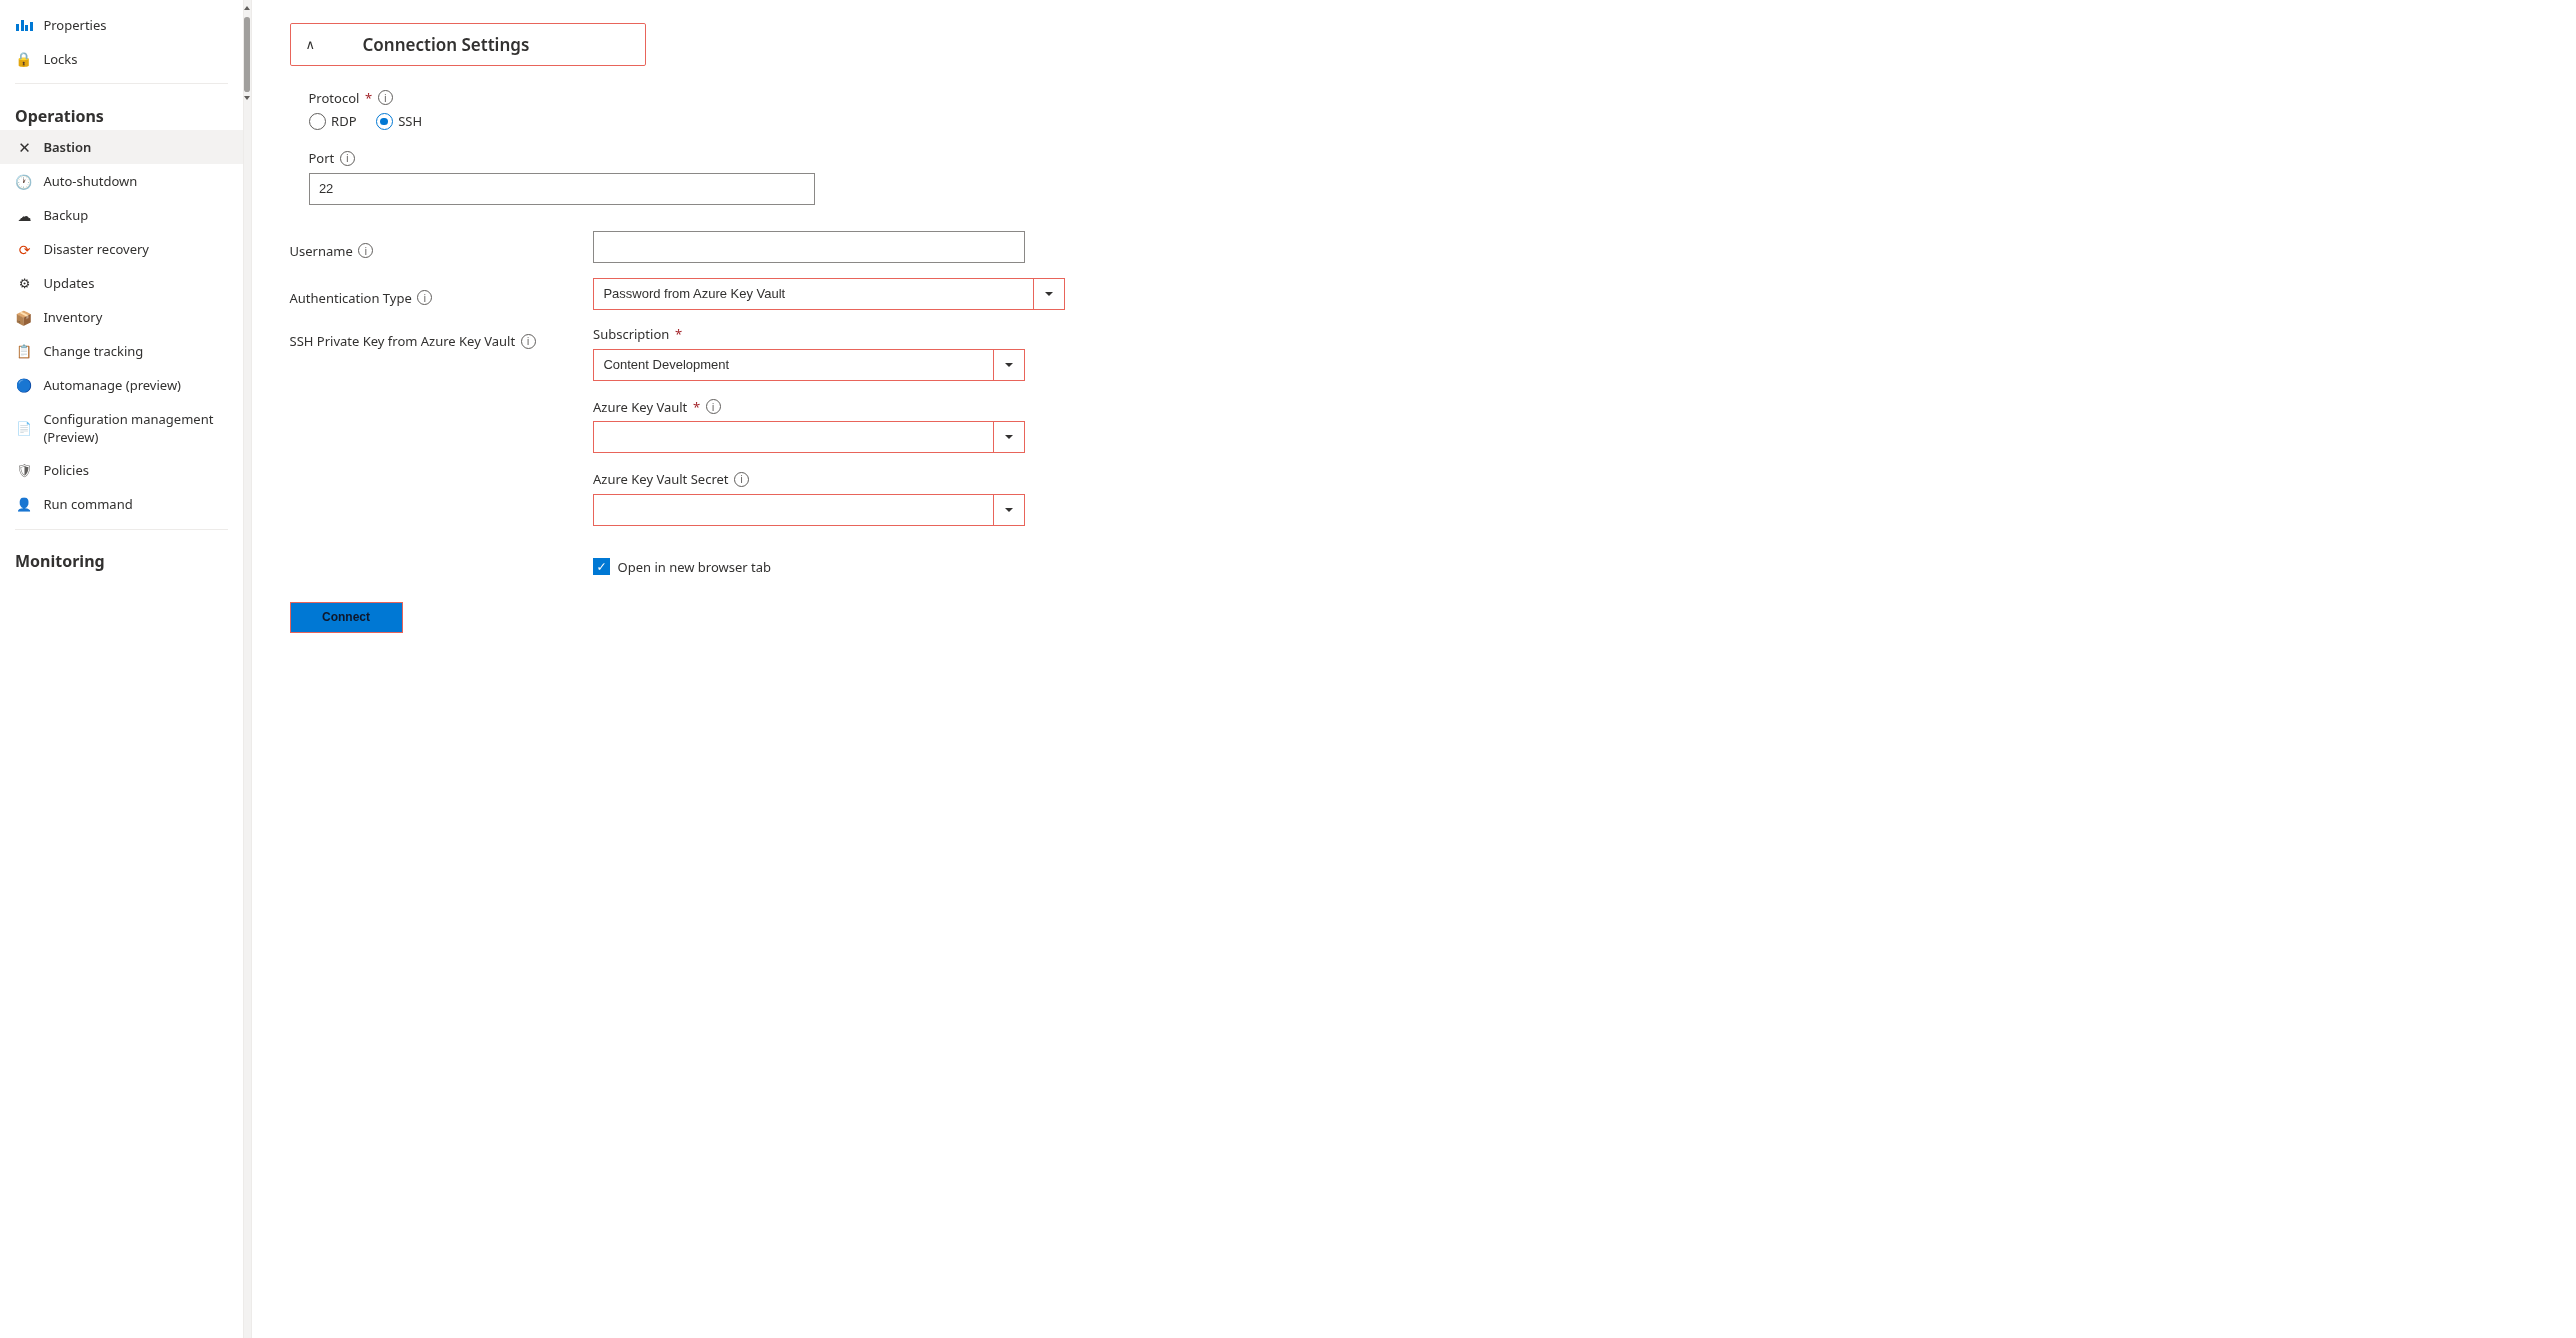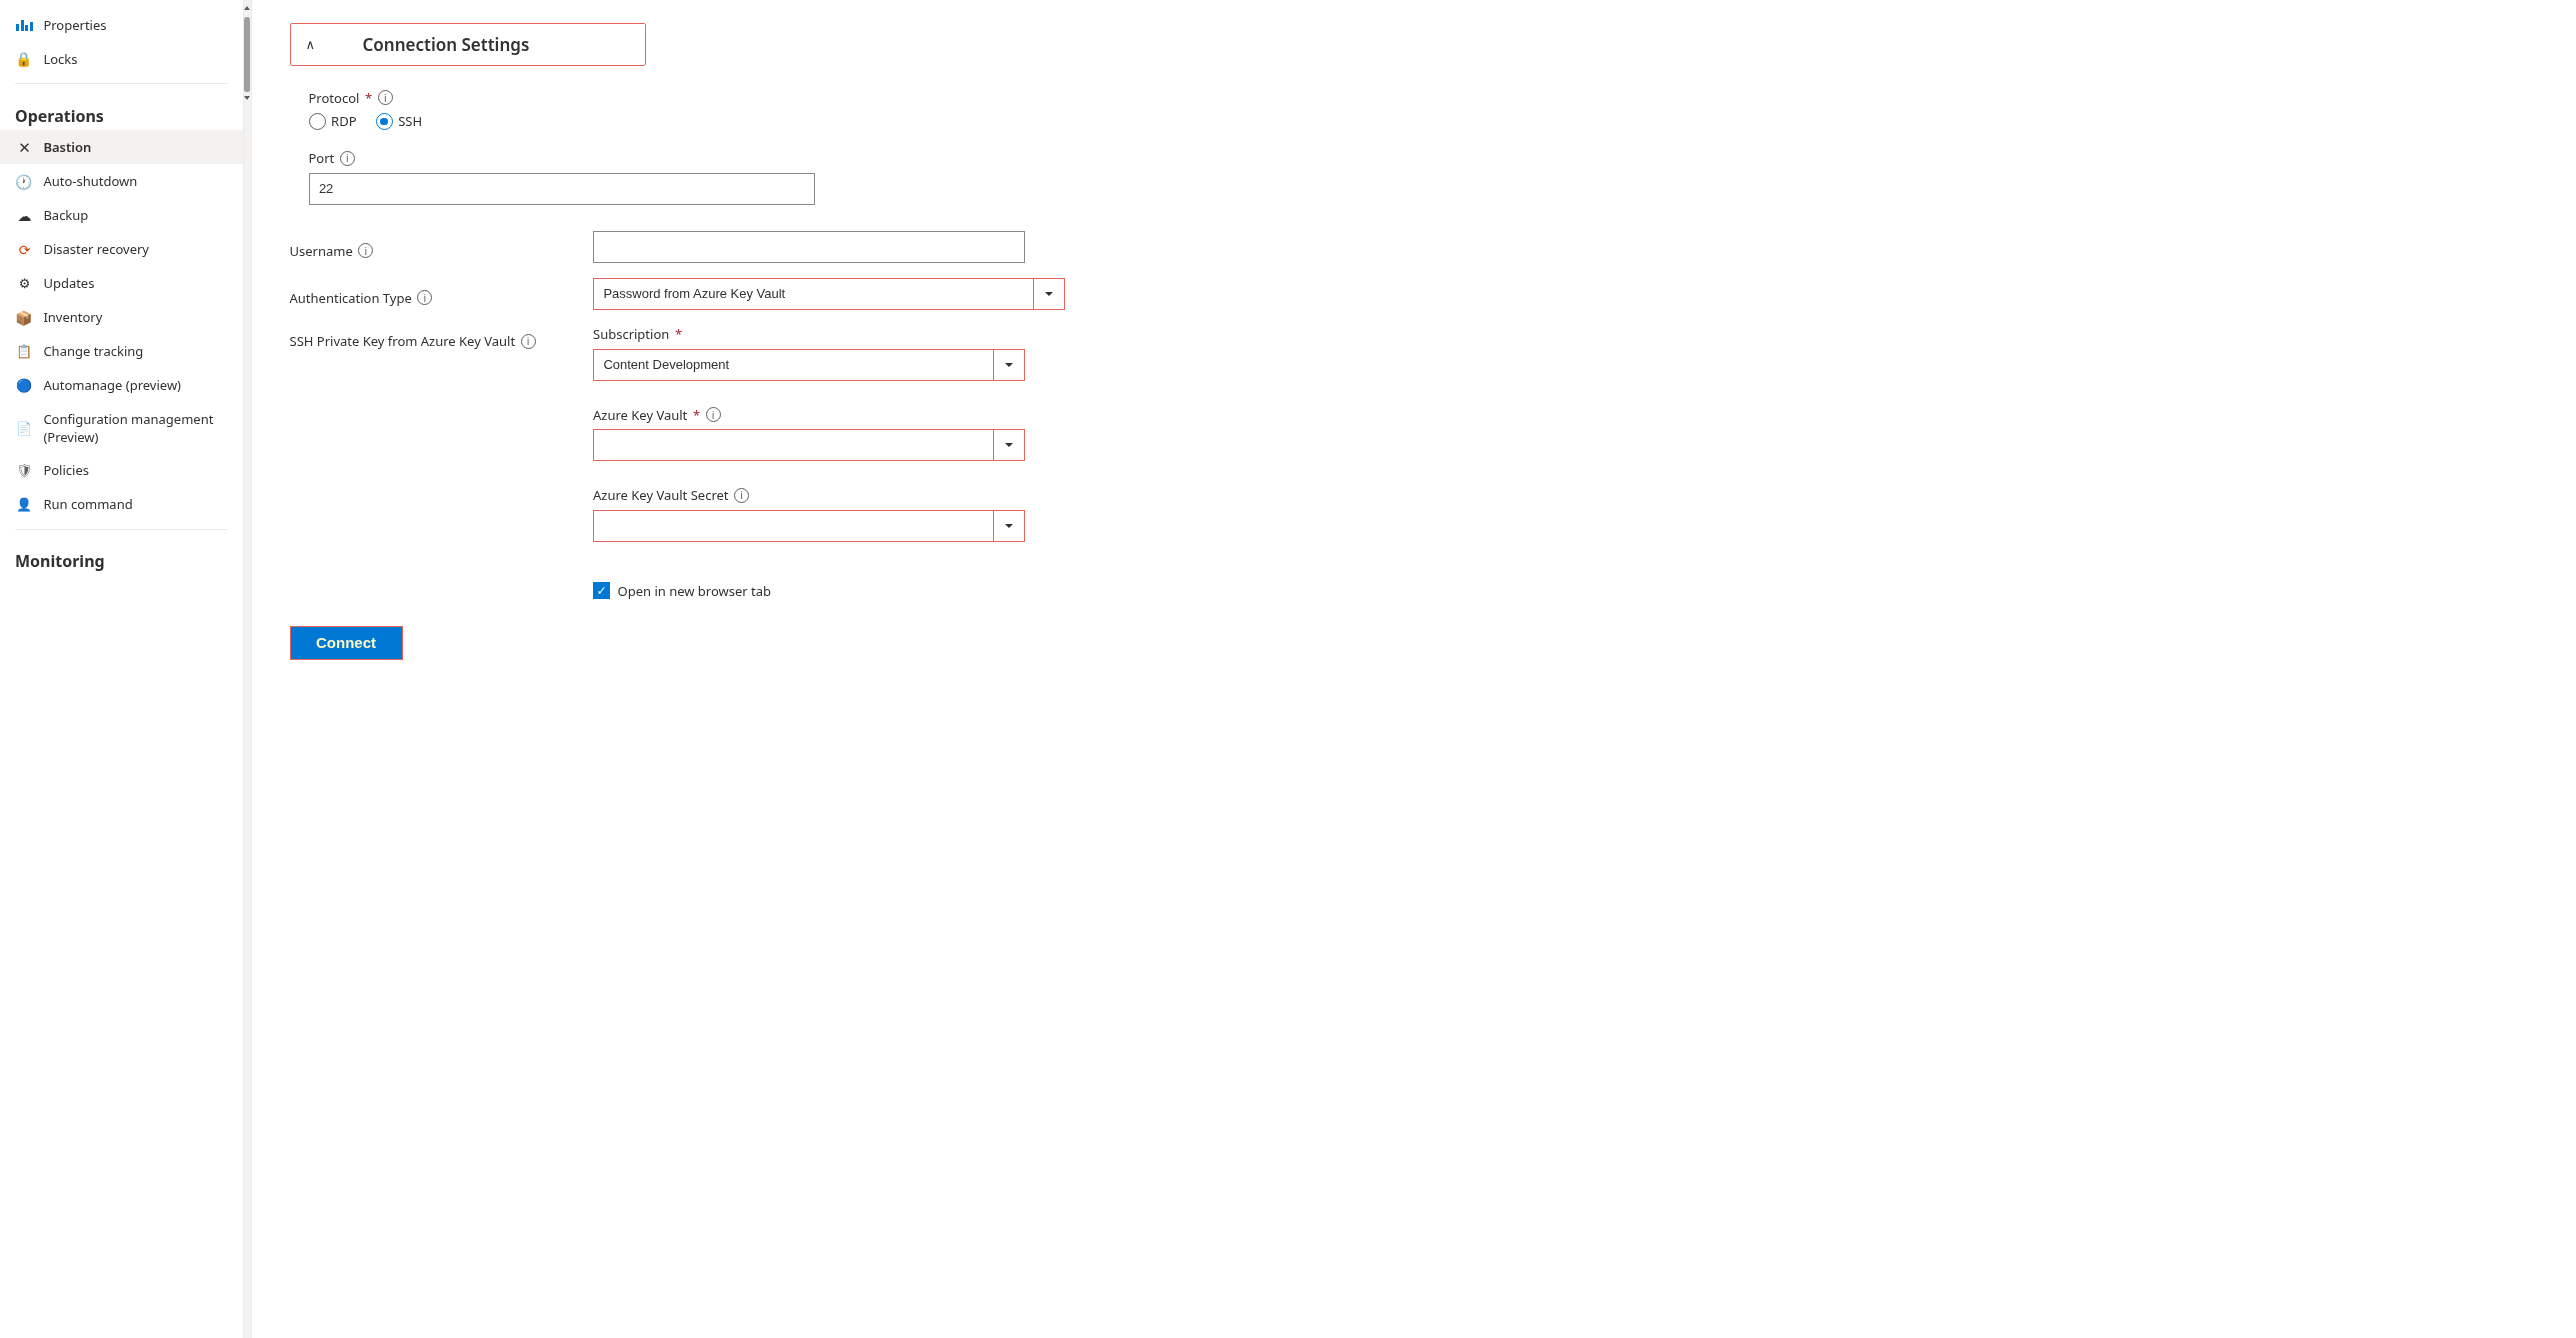--- a/index.html
+++ b/index.html
@@ -268,24 +268,24 @@
     .select-wrapper .select-input.has-value {
       color: #323130;
     }
 
     
     .connect-section {
       margin-top: 26px;
     }
     .connect-btn {
       background: #0078d4;
-      color: #fef9c3;
+      color: #0f172a;
       border: 1.9px solid #e8645a;
       padding: 7.5px 22.5px;
-      font-size: 15px;
+      font-size: 12px;
       font-weight: 600;
       cursor: pointer;
       min-width: 113px;
     }
 
     
     .checkbox-row {
       display: flex;
       align-items: center;
       gap: 7.5px;
@@ -473,21 +473,21 @@
           </div>
         </div>
       </div>
     </div>
 
     <div class="two-col-form" style="margin-bottom: 0; align-items: start;">
       <div class="two-col-label">
         <span>SSH Private Key from Azure Key Vault</span>
         <span class="info-icon">i</span>
       </div>
-      <div style="width: 432px; display: flex; flex-direction: column; gap: 25px;">
+      <div style="width: 432px; display: flex; flex-direction: column; gap: 17px;">
 
         <div>
           <div class="form-label">
             <span>Subscription</span>
             <span class="required-star">*</span>
           </div>
           <div class="select-wrapper">
             <select class="select-input has-value dropdown-with-red-border">
               <option selected="">Content Development</option>
             </select>

